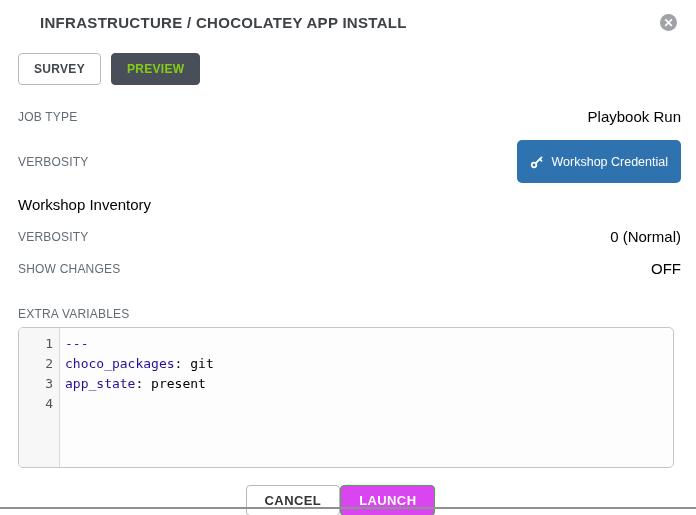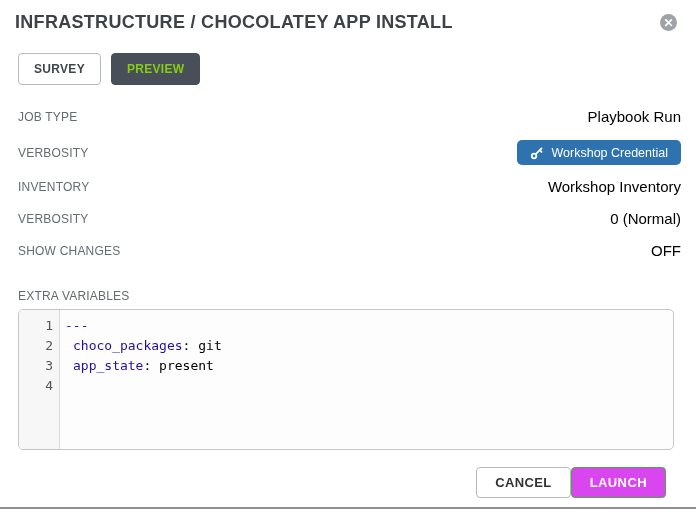--- a/index.html
+++ b/index.html
@@ -8,22 +8,22 @@
     width:696px; height:515px;
     font-family:"Liberation Sans", sans-serif;
     position:relative; overflow:hidden;
     color:#1a1d21;
   }
   .modal { padding:14px 15px 0 15px; position:relative; }
 
   
   .modal-header { display:flex; align-items:flex-start; justify-content:space-between; }
   .modal-title {
-    font-size:18px; font-weight:bold; color:#3e4247;
-    letter-spacing:.3px; line-height:17px;
+    font-size:15px; font-weight:bold; color:#3e4247;
+    letter-spacing:.3px; line-height:17px;margin-left:25px;
   }
   .close-btn {
     width:17px; height:17px; border-radius:50%;
     background:#9fa2a6; color:#fff;
     display:flex; align-items:center; justify-content:center;
     font-size:12px; font-weight:bold; line-height:1;
     cursor:pointer; user-select:none; margin-right:4px;
   }
 
   
@@ -42,21 +42,21 @@
   .detail-row.tall { margin-bottom:13px; }
   .detail-label {
     width:152px; flex:0 0 152px;
     font-size:12px; color:#636b73; letter-spacing:.2px;
   }
   .detail-value { font-size:15px; color:#000000; }
 
   .credential-tag {
     display:inline-flex; align-items:center; gap:8px;
     background:#2e72b0; color:#fff;
-    height:25px; padding:0 13px; border-radius:5px;
+    height:43px; padding:0 13px; border-radius:5px;
     font-size:12.5px; cursor:pointer;
   }
   .credential-tag svg { display:block; }
 
   
   .extra-vars-label {
     margin-top:30px; margin-left:3px;
     font-size:12px; color:#636b73; letter-spacing:.2px;
   }
   .editor {
@@ -74,25 +74,25 @@
     text-align:right;
   }
   .editor-gutter .ln { padding-right:6px; }
   .editor-code {
     flex:1; padding:6px 0 0 5px;
     font-family:"DejaVu Sans Mono", monospace;
     font-size:13px; line-height:20px; color:#000;
     white-space:pre; cursor:text;
   }
   .tok-sep { color:#2525cf; }
-  .tok-key { color:#221199;margin-left:8px; }
+  .tok-key { color:#221199; }
 
   
   .footer {
-    margin-top:17px; display:flex; justify-content:flex-end;
+    margin-top:17px; display:flex; justify-content:center;
     padding-right:15px;
   }
   .btn {
     height:31px; border-radius:4px; padding:0 18px;
     font-size:13px; font-weight:bold; letter-spacing:.4px;
     display:flex; align-items:center; cursor:pointer;
     font-family:"Liberation Sans", sans-serif;
   }
   .btn-cancel { background:#fff; border:1px solid #b9b9b9; color:#333; }
   .btn-launch { background:#d946ef; border:1px solid #4ca64c; color:#fff; }
@@ -134,21 +134,20 @@
               <path d="M6.6 9.4 L13.2 2.8"></path>
               <path d="M11.2 4.8 L13.2 6.8"></path>
             </g>
           </svg>
         </span>
         <span>Workshop Credential</span>
       </div>
     </div>
 
     <div class="detail-row">
-      <div class="detail-label">INVENTORY</div>
       <div class="detail-value">Workshop Inventory</div>
     </div>
 
     <div class="detail-row">
       <div class="detail-label">VERBOSITY</div>
       <div class="detail-value">0 (Normal)</div>
     </div>
 
     <div class="detail-row">
       <div class="detail-label">SHOW CHANGES</div>

